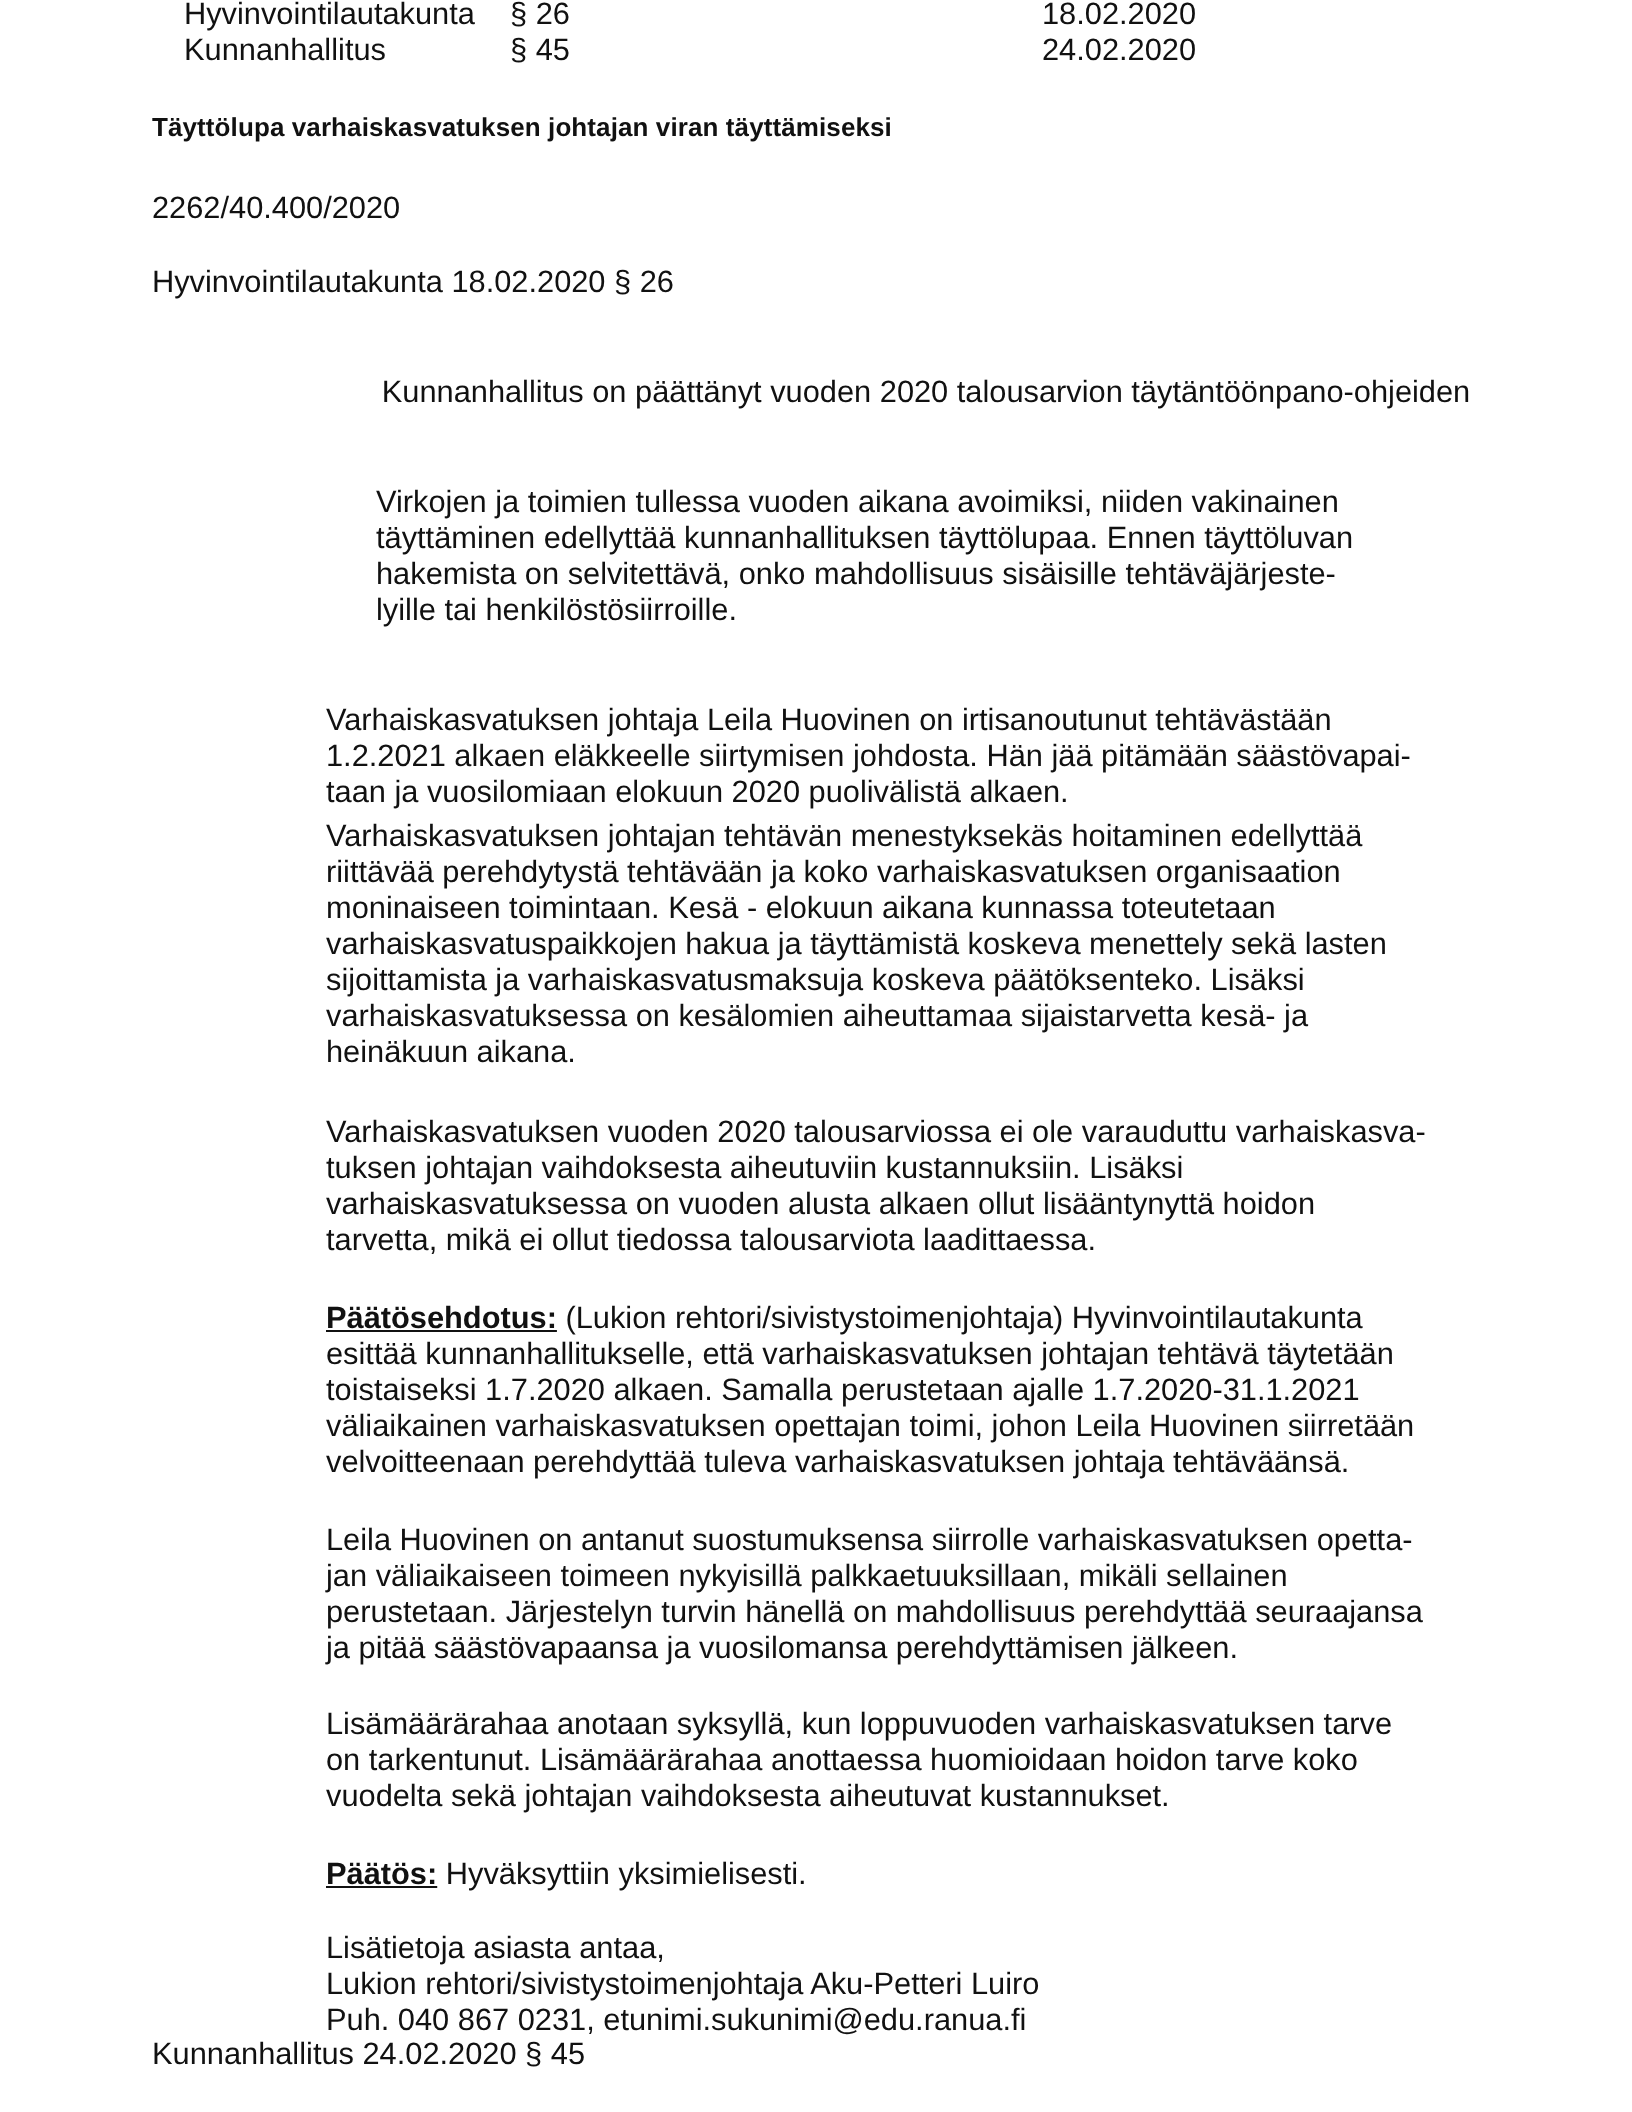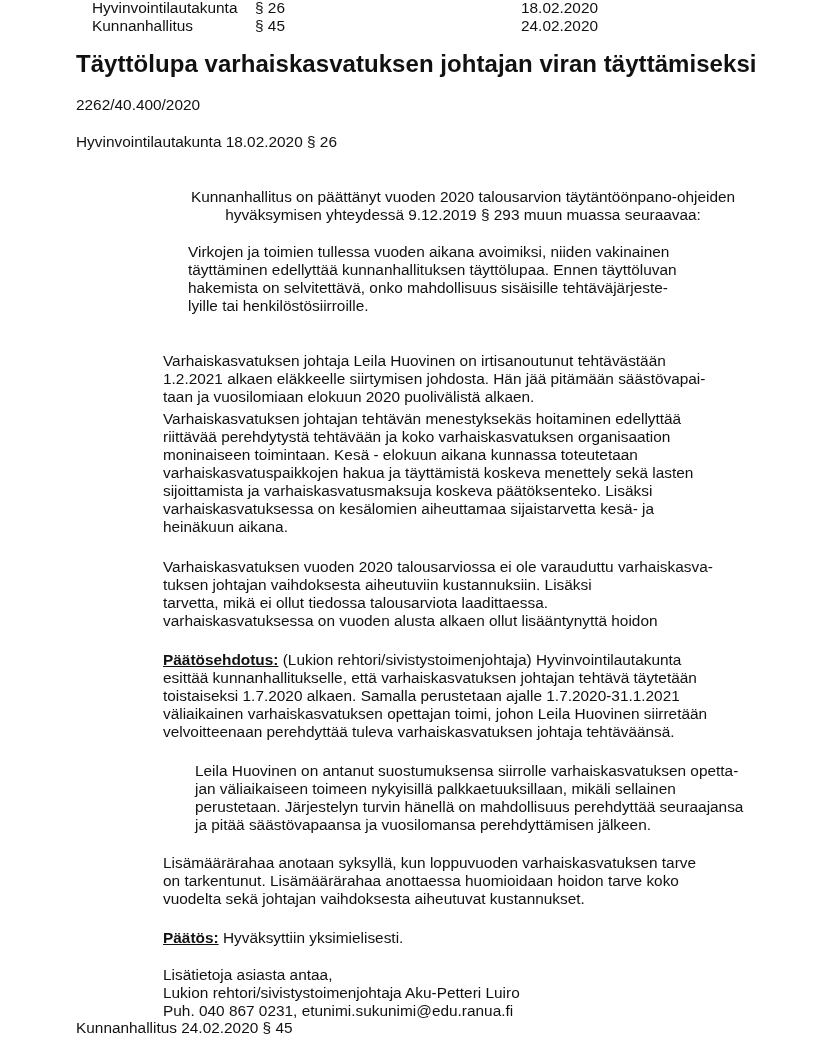--- a/index.html
+++ b/index.html
@@ -27,21 +27,21 @@
     .hdr-board { left: 16px; }
     .hdr-sec { left: 179px; }
     .hdr-date { left: 445px; }
     #row1 { top: -1px; }
     #row2 { top: 17px; }
 
     .title {
       position: absolute;
       left: 76px;
       top: 55px;
-      font-size: 24px;
+      font-size: 13px;
       font-weight: bold;
       white-space: nowrap;
       letter-spacing: 0.05px;
     }
     .diary {
       position: absolute;
       left: 76px;
       top: 96px;
       white-space: nowrap;
     }
@@ -92,21 +92,20 @@
   <span class="hdr-sec">§ 45</span>
   <span class="hdr-date">24.02.2020</span>
 </div>
 
 <div class="title">Täyttölupa varhaiskasvatuksen johtajan viran täyttämiseksi</div>
 <div class="diary">2262/40.400/2020</div>
 <div class="prev-ref">Hyvinvointilautakunta 18.02.2020 § 26</div>
 
 <div class="body-block" style="top:188px;text-align:center;">
   <span class="ln">Kunnanhallitus on päättänyt vuoden 2020 talousarvion täytäntöönpano-ohjeiden</span>
-  <span class="ln">hyväksymisen yhteydessä 9.12.2019 § 293 muun muassa seuraavaa:</span>
 </div>
 
 <div class="quote-block" style="top:243px;">
   <span class="ln">Virkojen ja toimien tullessa vuoden aikana avoimiksi, niiden vakinainen</span>
   <span class="ln">täyttäminen edellyttää kunnanhallituksen täyttölupaa. Ennen täyttöluvan</span>
   <span class="ln">hakemista on selvitettävä, onko mahdollisuus sisäisille tehtäväjärjeste-</span>
   <span class="ln">lyille tai henkilöstösiirroille.</span>
 </div>
 
 <div class="body-block" style="top:336px;margin-top:16px;">
@@ -121,33 +120,33 @@
   <span class="ln">moninaiseen toimintaan. Kesä - elokuun aikana kunnassa toteutetaan</span>
   <span class="ln">varhaiskasvatuspaikkojen hakua ja täyttämistä koskeva menettely sekä lasten</span>
   <span class="ln">sijoittamista ja varhaiskasvatusmaksuja koskeva päätöksenteko. Lisäksi</span>
   <span class="ln">varhaiskasvatuksessa on kesälomien aiheuttamaa sijaistarvetta kesä- ja</span>
   <span class="ln">heinäkuun aikana.</span>
 </div>
 
 <div class="body-block" style="top:558px;">
   <span class="ln">Varhaiskasvatuksen vuoden 2020 talousarviossa ei ole varauduttu varhaiskasva-</span>
   <span class="ln">tuksen johtajan vaihdoksesta aiheutuviin kustannuksiin. Lisäksi</span>
+  <span class="ln">varhaiskasvatuksessa on vuoden alusta alkaen ollut lisääntynyttä hoidon</span>
   <span class="ln">tarvetta, mikä ei ollut tiedossa talousarviota laadittaessa.</span>
-  <span class="ln">varhaiskasvatuksessa on vuoden alusta alkaen ollut lisääntynyttä hoidon</span>
 </div>
 
 <div class="body-block" style="top:651px;">
   <span class="ln"><span class="lbl">Päätösehdotus:</span><span> (Lukion rehtori/sivistystoimenjohtaja) Hyvinvointilautakunta</span></span>
   <span class="ln">esittää kunnanhallitukselle, että varhaiskasvatuksen johtajan tehtävä täytetään</span>
   <span class="ln">toistaiseksi 1.7.2020 alkaen. Samalla perustetaan ajalle 1.7.2020-31.1.2021</span>
   <span class="ln">väliaikainen varhaiskasvatuksen opettajan toimi, johon Leila Huovinen siirretään</span>
   <span class="ln">velvoitteenaan perehdyttää tuleva varhaiskasvatuksen johtaja tehtäväänsä.</span>
 </div>
 
-<div class="body-block" style="top:762px;margin-left:32px;">
+<div class="body-block" style="top:762px;">
   <span class="ln">Leila Huovinen on antanut suostumuksensa siirrolle varhaiskasvatuksen opetta-</span>
   <span class="ln">jan väliaikaiseen toimeen nykyisillä palkkaetuuksillaan, mikäli sellainen</span>
   <span class="ln">perustetaan. Järjestelyn turvin hänellä on mahdollisuus perehdyttää seuraajansa</span>
   <span class="ln">ja pitää säästövapaansa ja vuosilomansa perehdyttämisen jälkeen.</span>
 </div>
 
 <div class="body-block" style="top:854px;">
   <span class="ln">Lisämäärärahaa anotaan syksyllä, kun loppuvuoden varhaiskasvatuksen tarve</span>
   <span class="ln">on tarkentunut. Lisämäärärahaa anottaessa huomioidaan hoidon tarve koko</span>
   <span class="ln">vuodelta sekä johtajan vaihdoksesta aiheutuvat kustannukset.</span>

